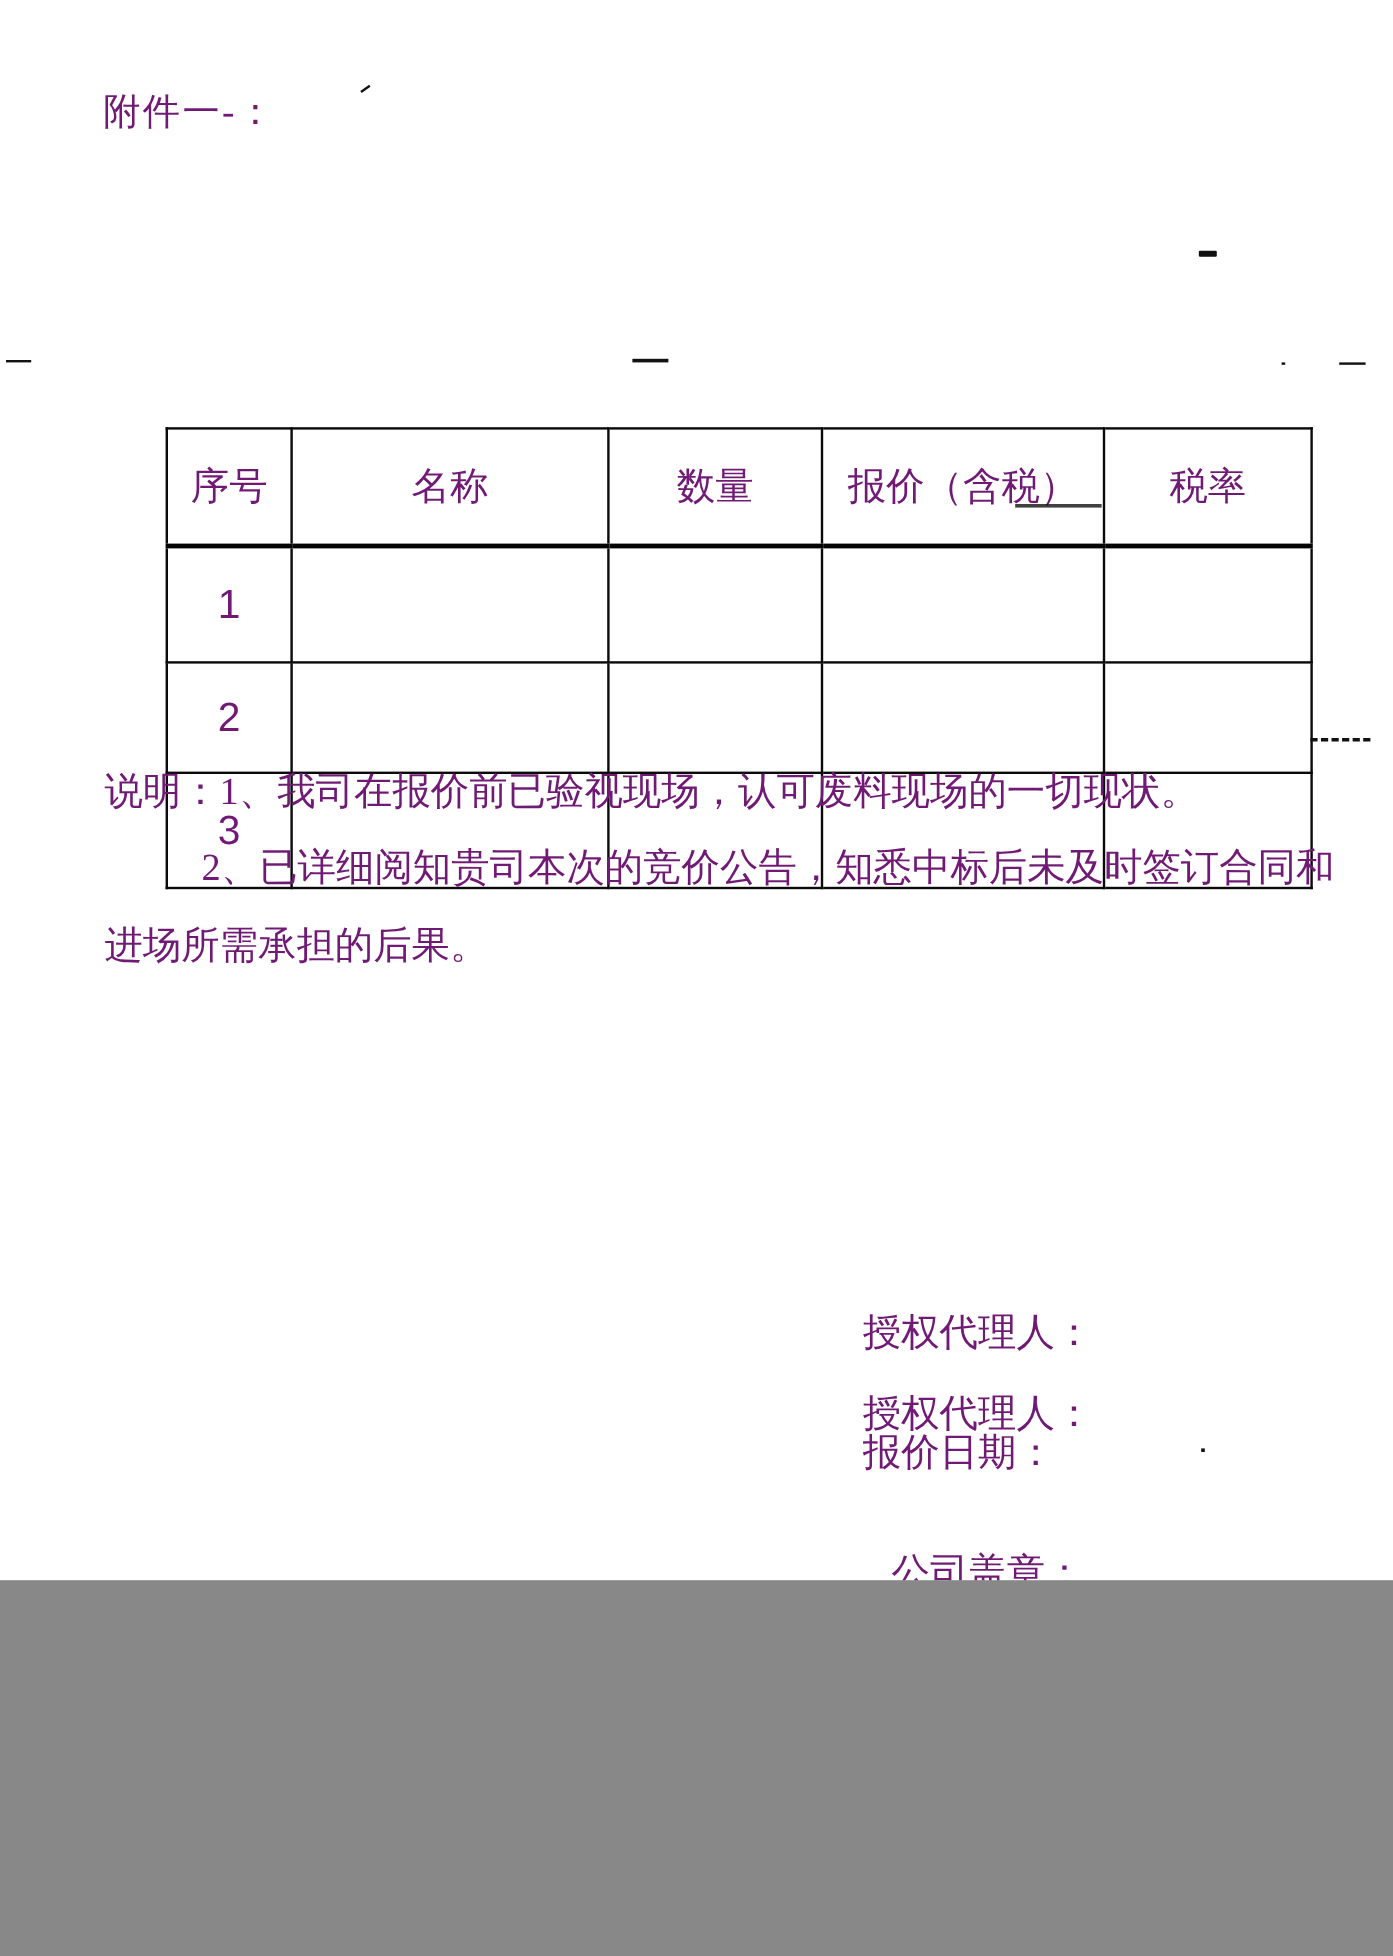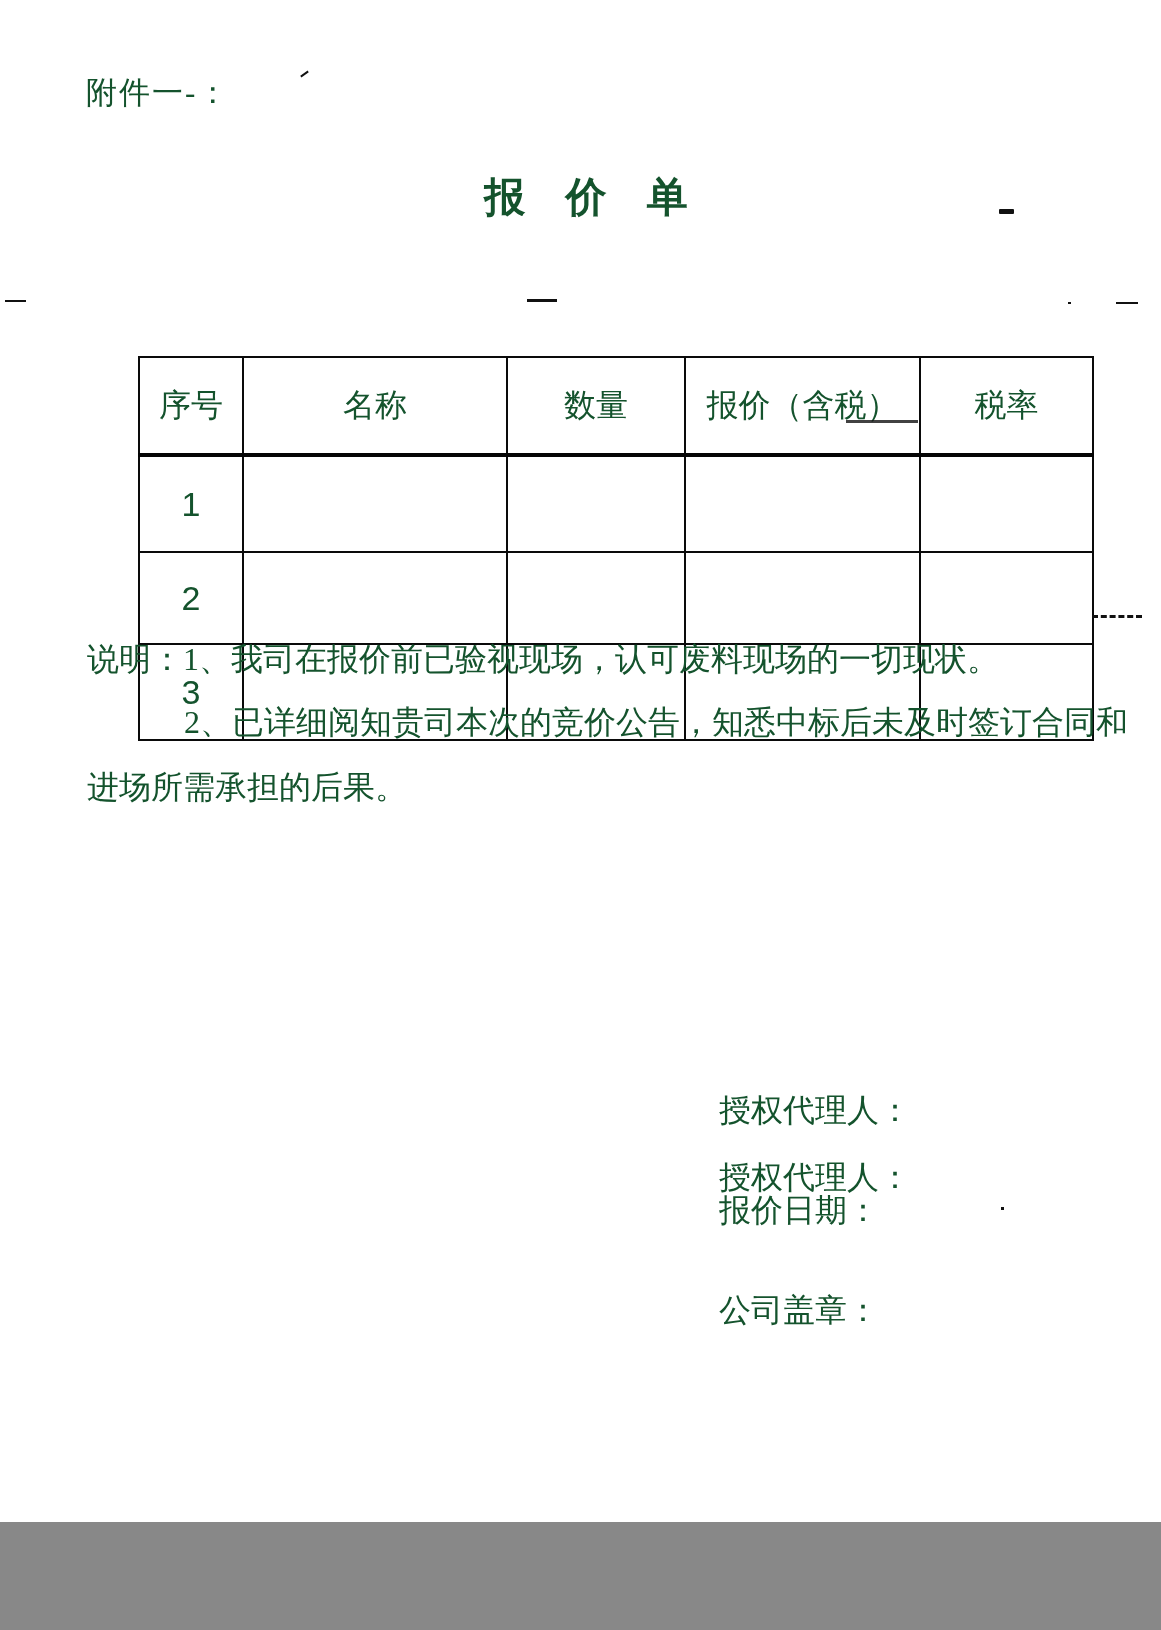--- a/index.html
+++ b/index.html
@@ -3,24 +3,24 @@
 <meta charset="utf-8">
 <style>
   html, body {
     margin: 0;
     padding: 0;
     background: #888;
   }
   .page {
     position: relative;
     width: 1161px;
-    height: 1522px;
+    height: 1317px;
     margin: 0 auto;
     background: #ffffff;
-    color: #14532d;
+    color: #701a75;
     font-family: "Liberation Serif", "DejaVu Serif", serif;
     overflow: hidden;
   }
   .abs { position: absolute; white-space: nowrap; }
 
   .attachment-label {
     left: 86px; top: 72px;
     font-size: 31px;
     letter-spacing: 2px;
   }
@@ -67,28 +67,28 @@
   table.quote-table tbody tr.r1 td { height: 62px; }
   table.quote-table tbody tr.r2 td { height: 58px; }
   table.quote-table tbody tr.r3 td { height: 62px; }
   table.quote-table td.row-no {
     font-size: 34px;
     font-family: "Liberation Sans", "DejaVu Sans", sans-serif;
   }
 
   .note-line { font-size: 32px; }
   .note-1 { left: 87px;  top: 638px; }
-  .note-2 { left: 184px; top: 701px; }
+  .note-2 { left: 168px; top: 701px; }
   .note-3 { left: 87px;  top: 766px; }
 
   .sig-line { left: 719px; font-size: 32px; }
   .sig-agent { top: 1089px; }
   .sig-phone { top: 1156px; }
   .sig-date  { top: 1157px; margin-top: 32px; }
-  .sig-stamp { top: 1289px; }
+  .sig-stamp { top: 1289px; margin-left: 24px; }
 
   
   .artifact { position: absolute; background: #111; }
   .a-tick        { left: 300px; top: 73px;  width: 9px;  height: 2px; transform: rotate(-35deg); }
   .a-dash-title  { left: 999px; top: 209px; width: 15px; height: 5px; border-radius: 1px; }
   .a-dash-left   { left: 5px;   top: 300px; width: 21px; height: 2px; }
   .a-overline    { left: 527px; top: 299px; width: 30px; height: 3px; }
   .a-dot-right   { left: 1068px;top: 302px; width: 3px;  height: 2px; }
   .a-dash-right  { left: 1116px;top: 302px; width: 22px; height: 2px; }
   .a-dot-sig     { left: 1001px;top: 1207px;width: 3px;  height: 3px; }
@@ -96,21 +96,20 @@
                    background: none; border-top: 3px dashed #111; }
   .a-smudge-hdr  { left: 846px; top: 420px; width: 72px; height: 3px; opacity: .8; }
 </style>
 </head>
 <body>
 
 <div class="page">
 
   <div class="abs attachment-label">附件一-：</div>
 
-  <div class="abs doc-title">报 价 单</div>
 
 
 
   <table class="quote-table">
     <colgroup>
       <col style="width:104px">
       <col style="width:264px">
       <col style="width:178px">
       <col style="width:235px">
       <col style="width:173px">

